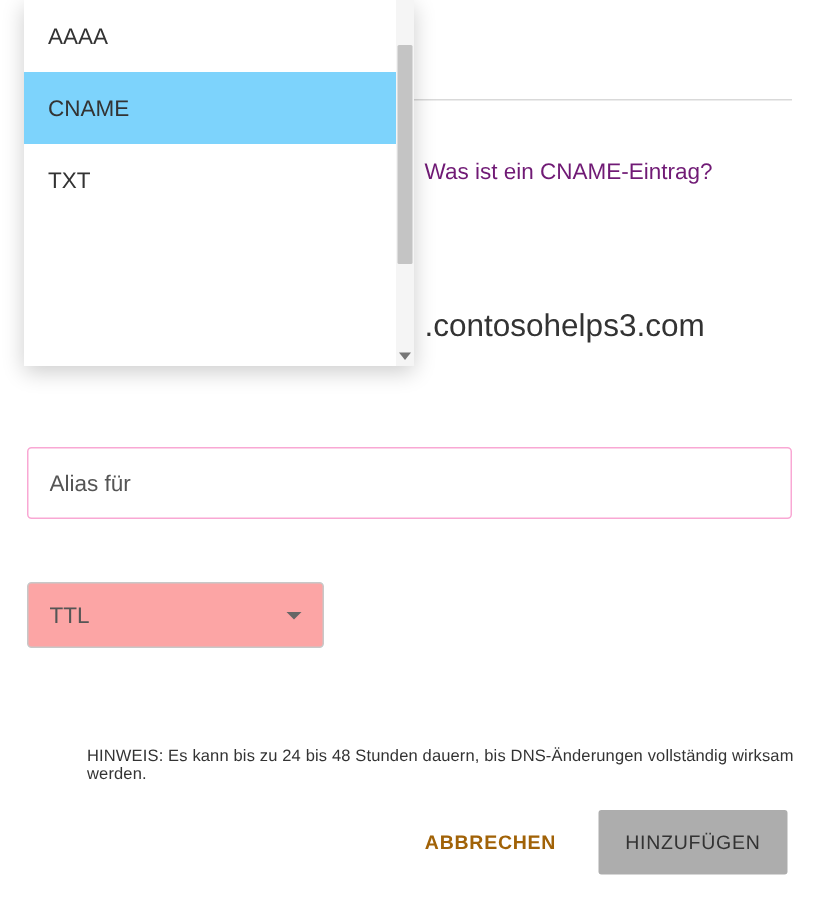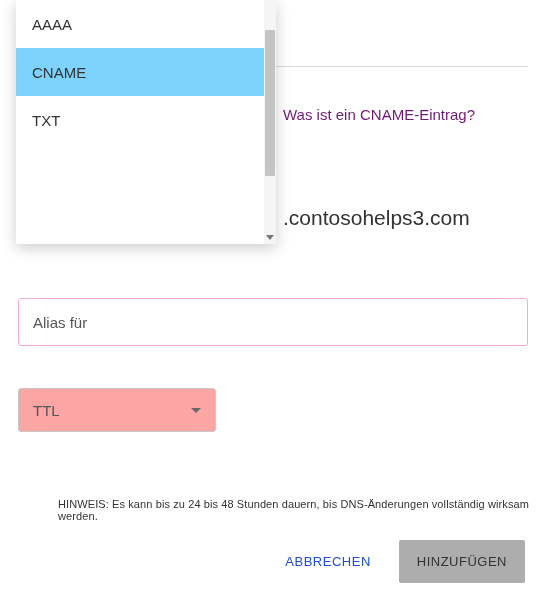--- a/index.html
+++ b/index.html
@@ -74,25 +74,26 @@
     position: absolute;
     right: 20px;
     top: 540px;
     display: flex;
     gap: 22px;
     align-items: center;
   }
   .btn-cancel {
     font-size: 13px;
     letter-spacing: 0.5px;
-    color: #1d4ed8;
+    color: #a16207;
     background: none;
     border: none;
     cursor: pointer;
     padding: 12px 6px;
+    font-weight: bold;
   }
   .btn-add {
     font-size: 13px;
     letter-spacing: 0.5px;
     color: #333;
     background: #adadad;
     border: none;
     cursor: pointer;
     padding: 14px 18px;
     border-radius: 2px;

